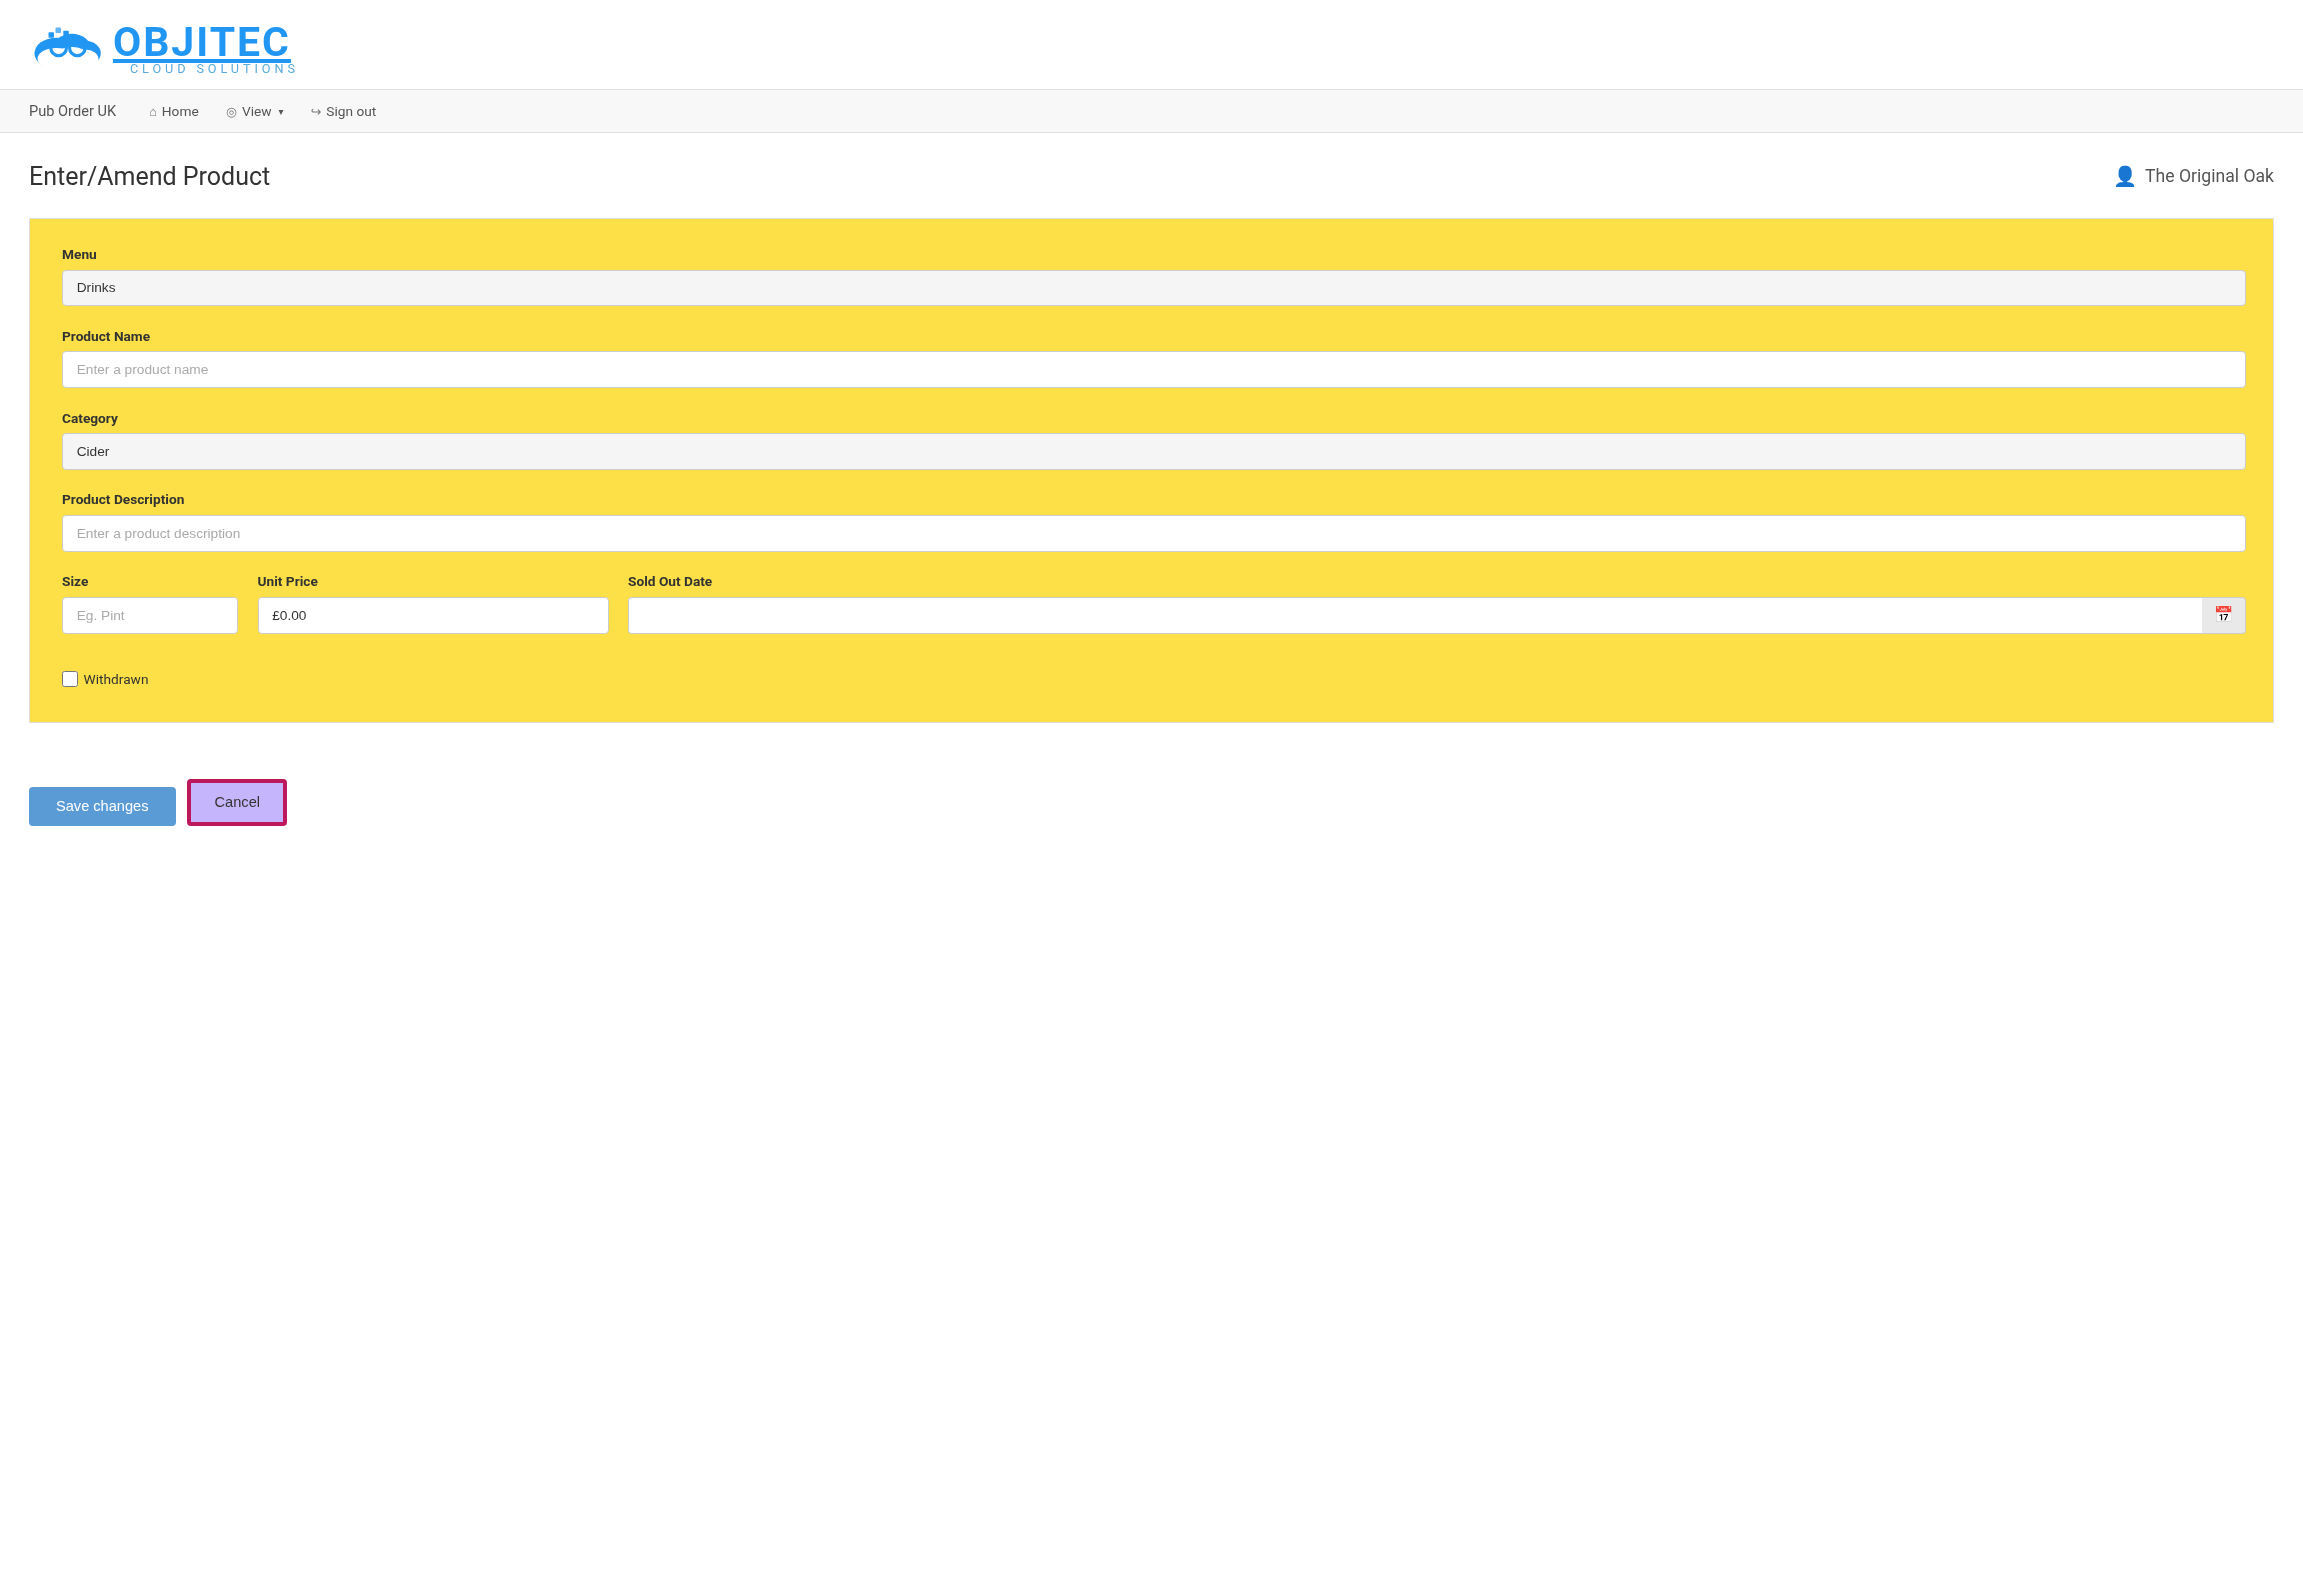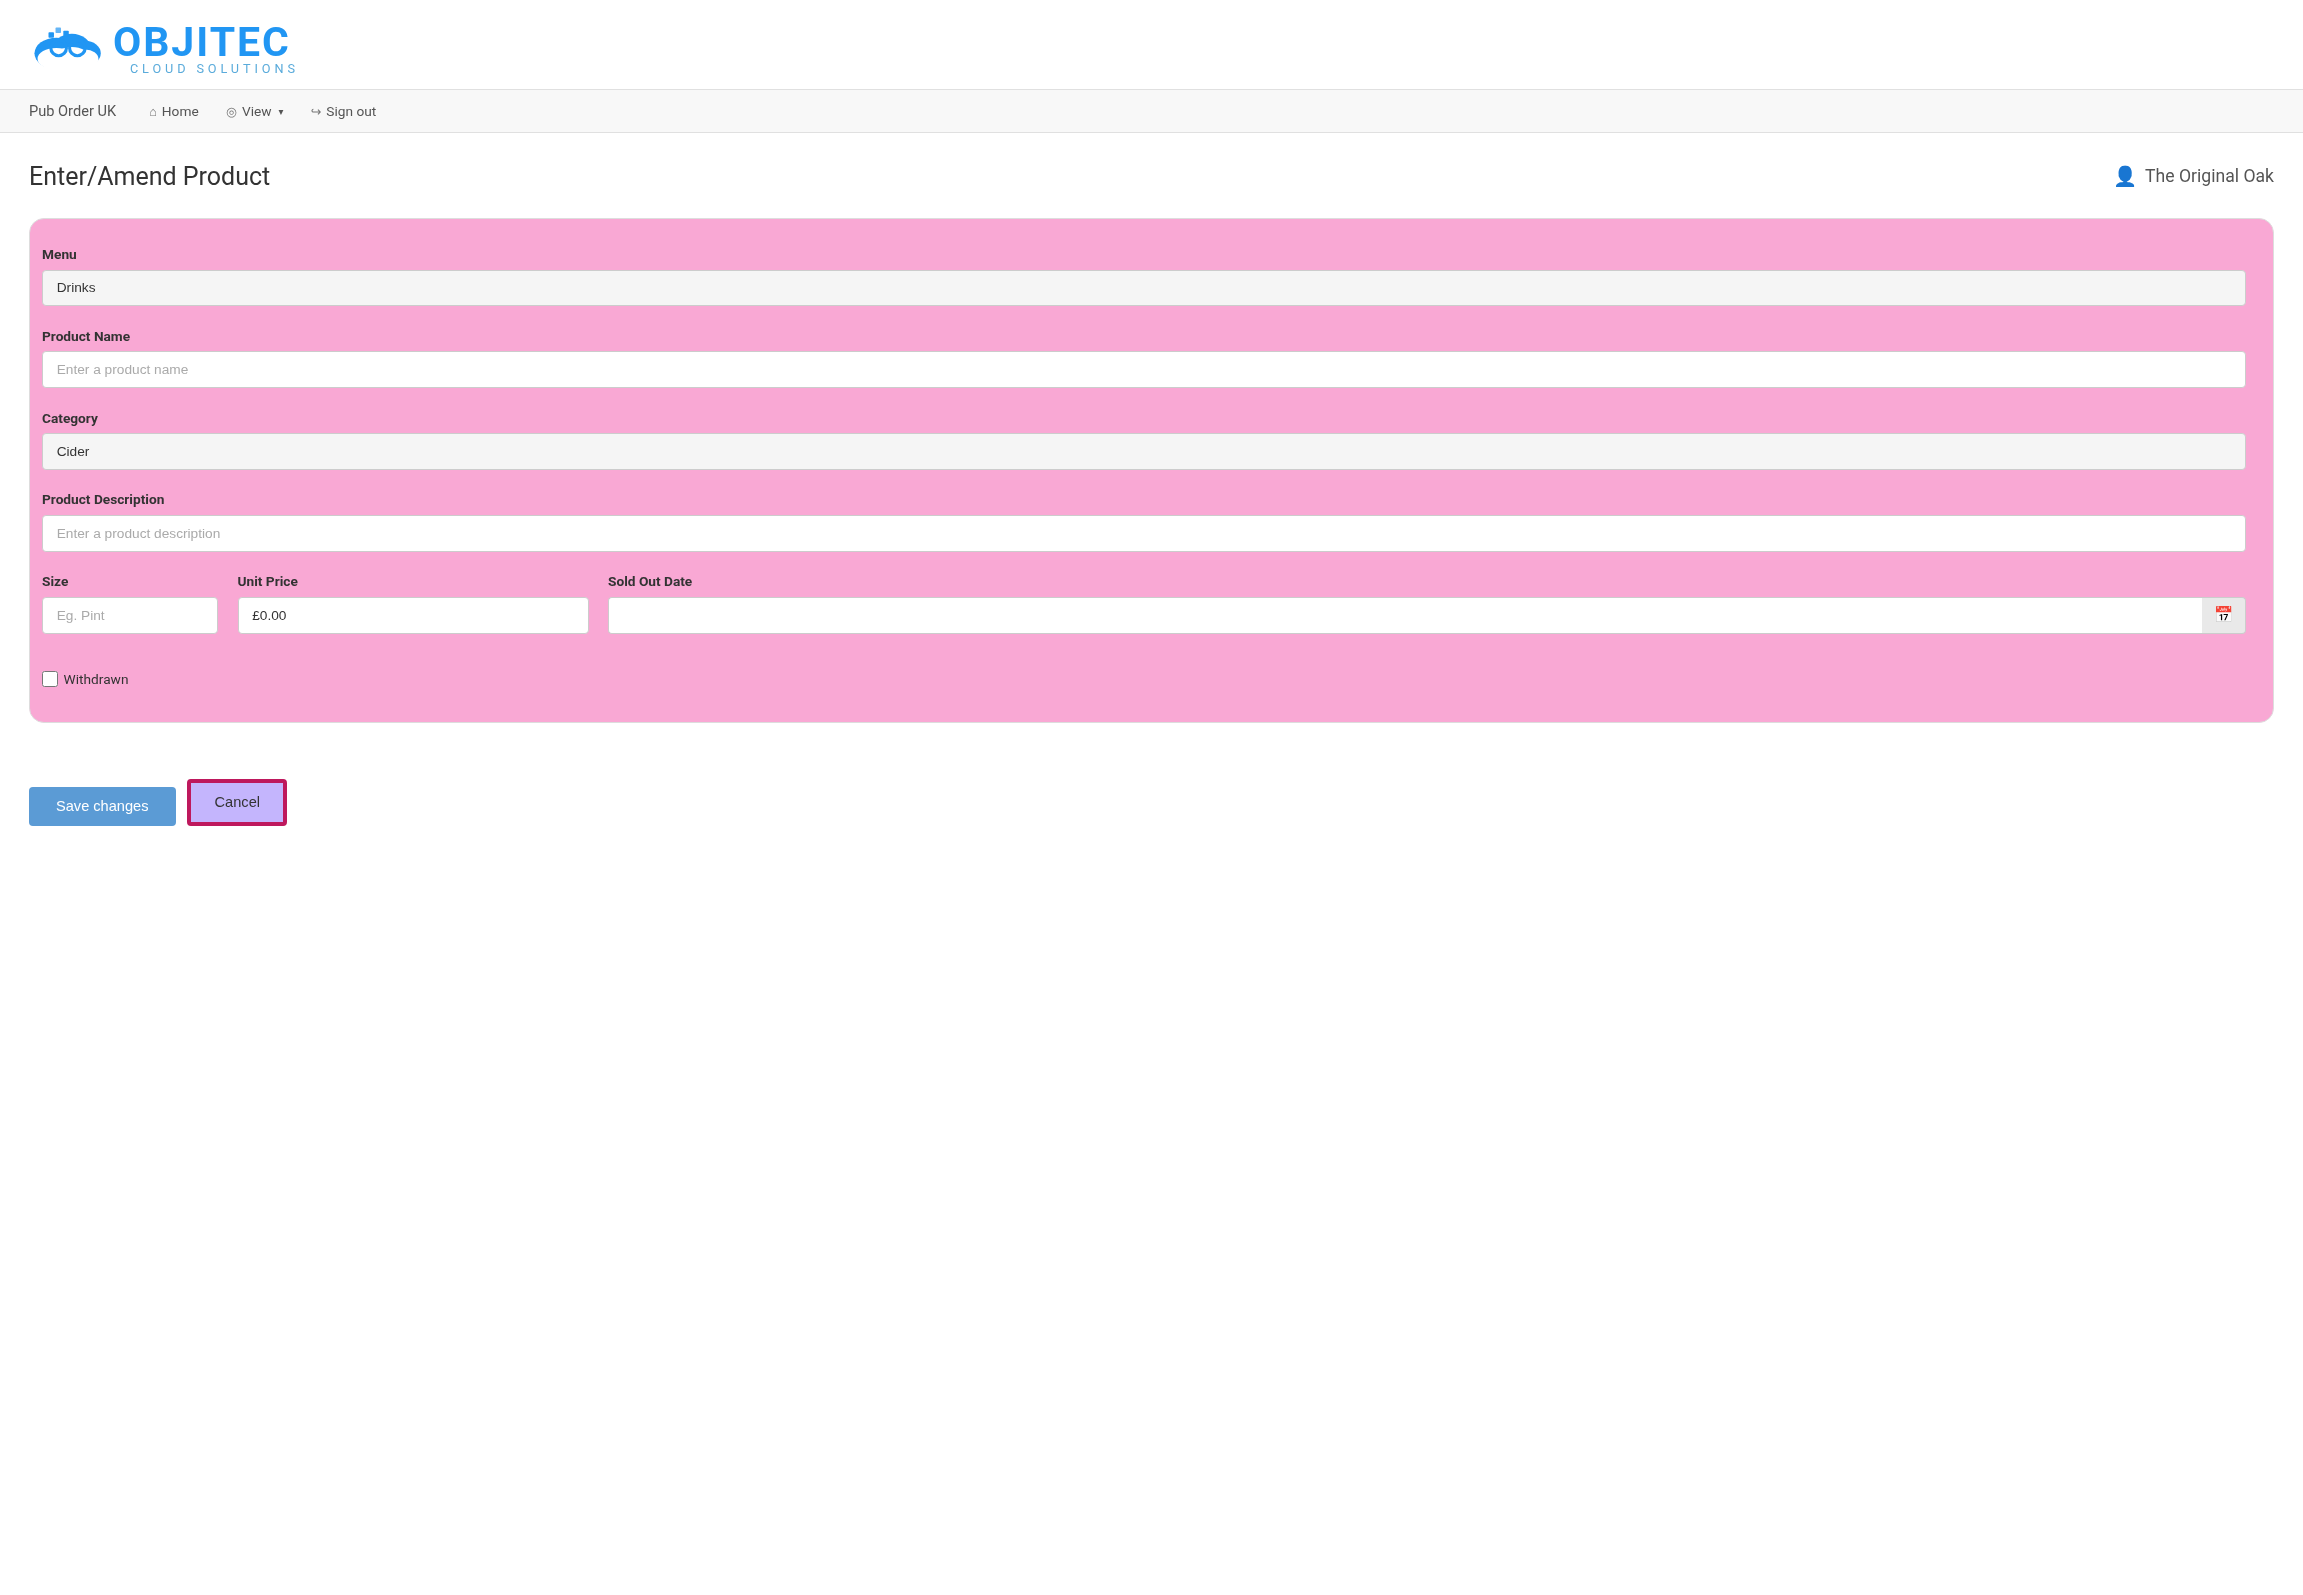--- a/index.html
+++ b/index.html
@@ -13,20 +13,21 @@
     
     .logo-area {
       padding: 17.6px 29px 9.8px 29px;
     }
     .logo-text-top {
       font-size: 41px;
       font-weight: 700;
       color: #2196F3;
       letter-spacing: 2px;
       line-height: 1;
+      text-decoration: underline;
     }
     .logo-text-sub {
       font-size: 12.7px;
       letter-spacing: 3.9px;
       color: #5aabdb;
       text-transform: uppercase;
       margin-top: -2px;
       margin-left: 17px;
     }
     .logo-icon {
@@ -103,23 +104,23 @@
       color: #555;
     }
     .user-icon {
       color: #888;
       font-size: 19.5px;
     }
 
     
     .form-card {
       border: 1px solid #ddd;
-      border-radius: 15px;
-      padding: 27px 27px 27px 12px;
-      background: #f9a8d4;
+      border-radius: 1px;
+      padding: 27px 27px 27px 32px;
+      background: #fde047;
     }
 
     .form-group {
       margin-bottom: 21.5px;
     }
     .form-label {
       display: block;
       font-weight: 700;
       font-size: 13.7px;
       color: #333;

